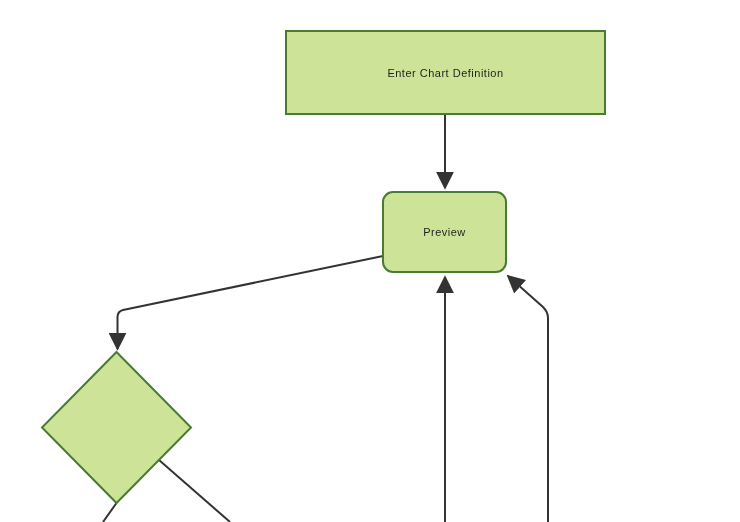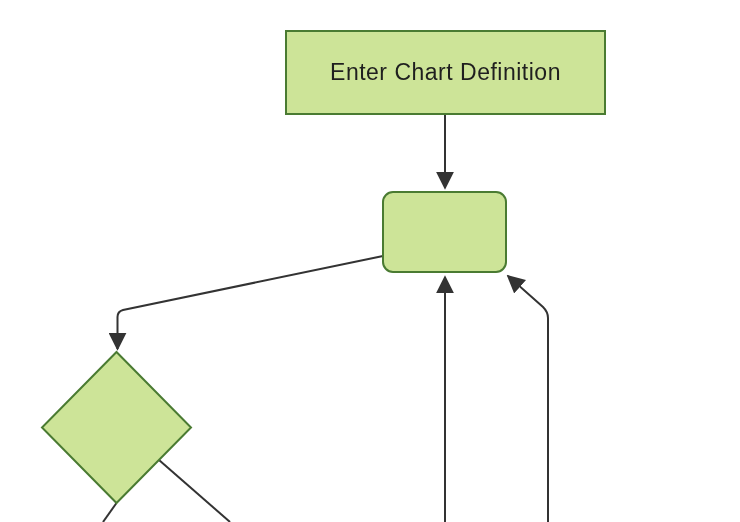--- a/index.html
+++ b/index.html
@@ -23,21 +23,21 @@
     top: 0;
     width: 740px;
     height: 522px;
   }
   .node-label {
     position: absolute;
     display: flex;
     align-items: center;
     justify-content: center;
     color: #1f1f1f;
-    font-size: 23px;
+    font-size: 11px;
     letter-spacing: 0.5px;
     white-space: nowrap;
     pointer-events: none;
   }
   .label-definition { left: 286px; top: 31px;  width: 319px; height: 83px; }
   .label-preview    { left: 383px; top: 192px; width: 123px; height: 80px; }
   .label-decide     { left: 42px;  top: 353px; width: 149px; height: 150px; }
 </style>
 </head>
 <body>
@@ -62,15 +62,16 @@
 
     <g fill="#cde498" stroke="#4a7b32" stroke-width="2">
       <rect x="286" y="31" width="319" height="83"></rect>
       <rect x="383" y="192" width="123" height="80" rx="10" ry="10"></rect>
       <polygon points="116.5,352 191,427.5 116.5,503 42,427.5"></polygon>
     </g>
   </svg>
 
   <div class="node-label label-definition">Enter Chart Definition</div>
 
+  <div class="node-label label-preview">Preview</div>
 
 
 </div>
 
 </body></html>

